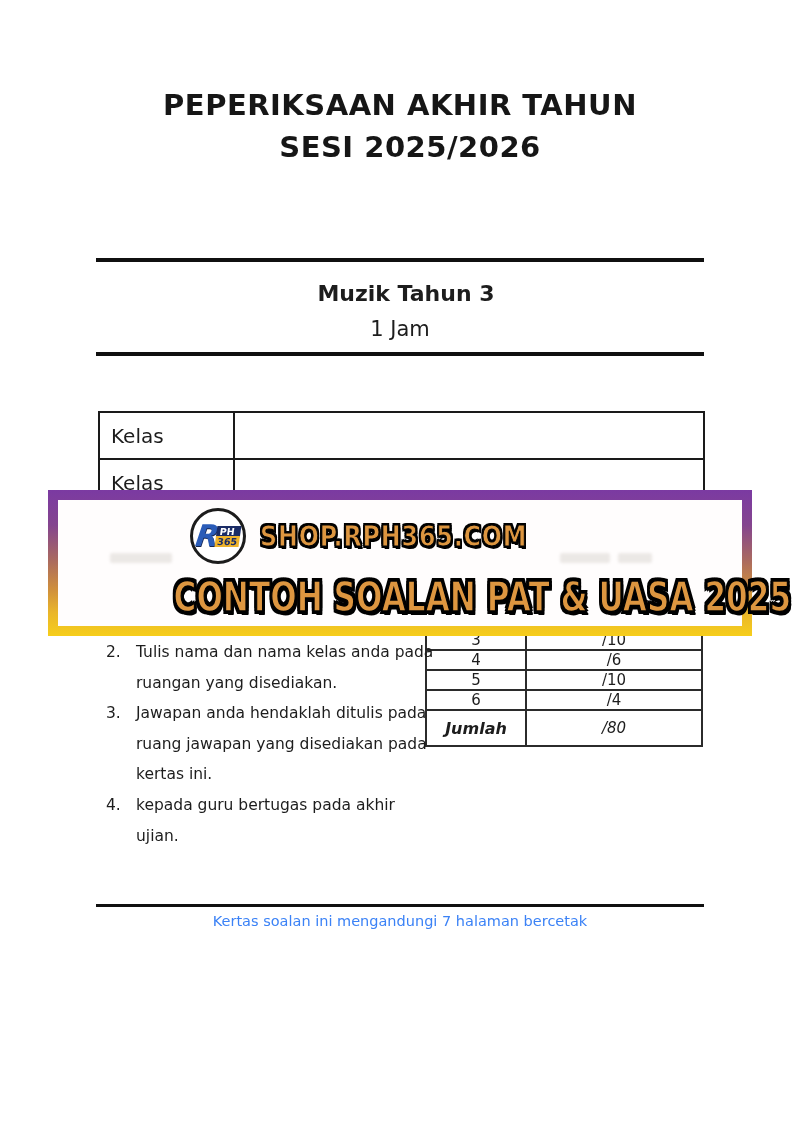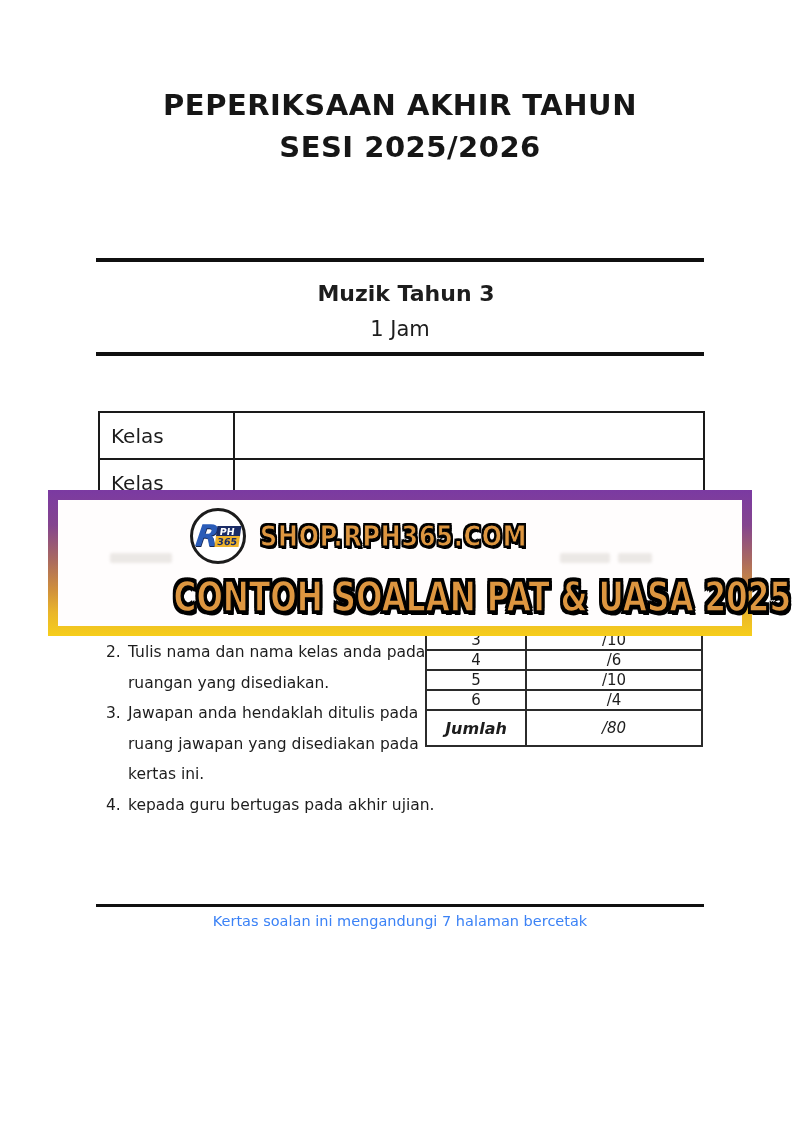--- a/index.html
+++ b/index.html
@@ -64,21 +64,21 @@
   .marks-table td { border: 2px solid #2b2b2b; text-align: center; vertical-align: middle; font-size: 15px; }
   .marks-table td.q-col { width: 100px; }
   .marks-table tr.r-small td { height: 19px; }
   .marks-table tr.r-total td { height: 36px; font-style: italic; }
   .marks-table tr.r-total td.q-col { font-weight: bold; font-size: 16px; }
 
   
   .instructions { left: 106px; top: 637px; width: 330px; z-index: 1; }
   .instr-item { display: flex; font-size: 15.5px; line-height: 30.6px; }
   .instr-num { width: 22px; flex: 0 0 auto; }
-  .instr-lines { flex: 1; }
+  .instr-lines { flex: 1; margin-left: 8px; }
 
   
   #footer-note { top: 913px; left: 0; width: 800px; text-align: center; font-size: 14.5px; color: #3b82f6; }
 </style>
 </head>
 <body>
 
 <div class="abs title-line" id="title1">PEPERIKSAAN AKHIR TAHUN</div>
 <div class="abs title-line" id="title2">SESI 2025/2026</div>
 

